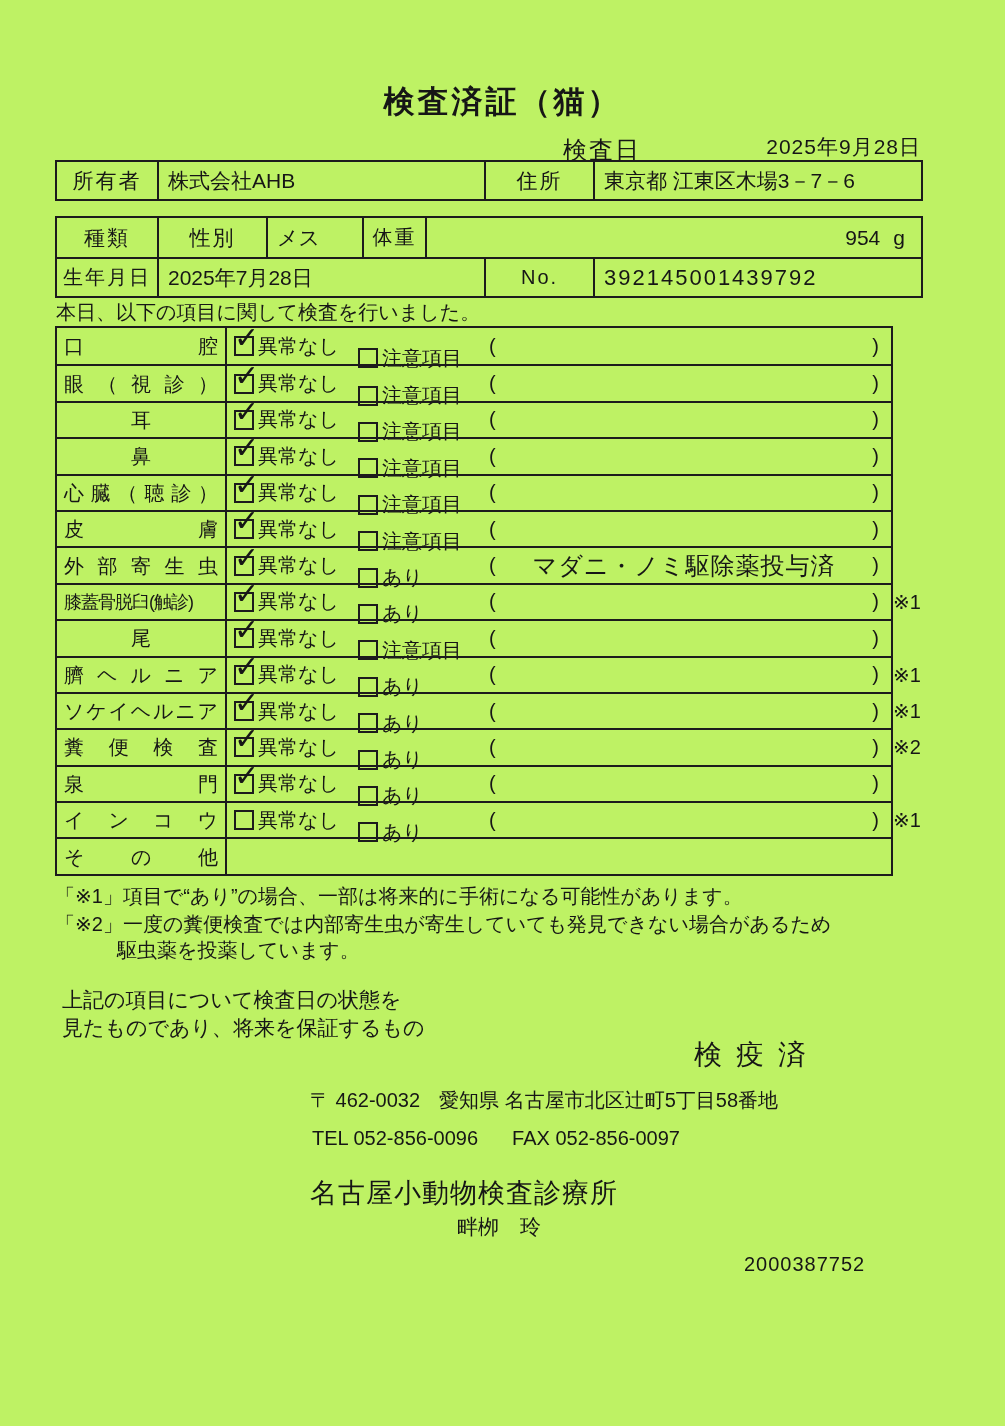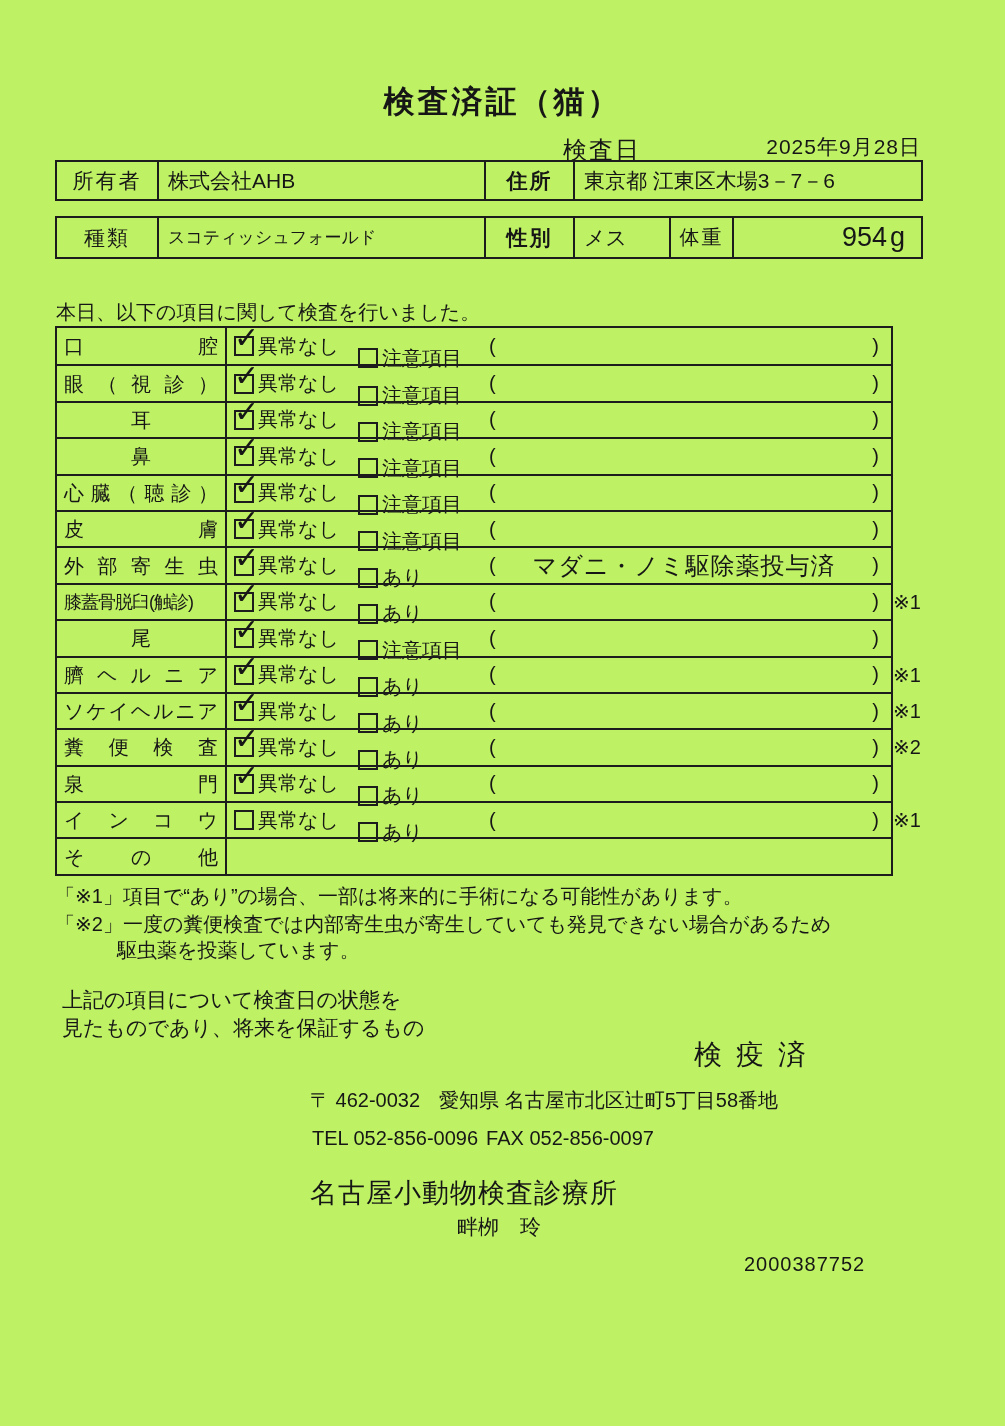--- a/index.html
+++ b/index.html
@@ -14,27 +14,27 @@
 
   .box-table{position:absolute;left:55px;width:868px;border:2px solid #1c1c1c;box-sizing:border-box;}
   .t1{top:160px;}
   .t2{top:216px;}
   .trow{display:flex;height:39px;box-sizing:border-box;}
   .t1 .trow{height:37px;}
   .trow + .trow{border-top:2px solid #1c1c1c;}
   .cell{box-sizing:border-box;display:flex;align-items:center;font-size:21px;overflow:hidden;}
   .cell + .cell{border-left:2px solid #1c1c1c;}
   .cell.hd{justify-content:center;letter-spacing:2px;}
-  .w100{width:100px;}.w327{width:327px;padding-left:9px;}.w89{width:89px;font-weight:bold;}
+  .w100{width:100px;}.w327{width:327px;padding-left:9px;}.w89{width:109px;}
   .flexc{flex:1;padding-left:9px;}
   .species{font-size:17px;letter-spacing:0;}
   .w96{width:96px;padding-left:9px;}
   .w63{width:63px;font-size:20px;letter-spacing:0;}
   .weight-cell{flex:1;display:flex;align-items:center;justify-content:flex-end;
-               padding-right:16px;gap:3px;font-size:27px;padding-left:40px;}
+               padding-right:16px;gap:13px;font-size:21px;padding-left:40px;}
   .no-label{letter-spacing:0;font-size:20px;}
   .no-value{font-size:22px;letter-spacing:2px;}
 
   .intro{position:absolute;left:56px;top:299px;font-size:20px;}
 
   .itable{position:absolute;left:55px;top:326px;width:838px;border:2px solid #1c1c1c;box-sizing:border-box;}
   .irow{display:flex;height:36.4px;position:relative;box-sizing:border-box;}
   .irow + .irow{border-top:2px solid #1c1c1c;}
   .lcell{width:170px;border-right:2px solid #1c1c1c;box-sizing:border-box;
          display:flex;align-items:center;padding:0 7px;}
@@ -57,21 +57,21 @@
   .fn{position:absolute;font-size:20px;}
   .fn1{left:55px;top:883px;}
   .fn2a{left:55px;top:911px;}
   .fn2b{left:117px;top:937px;}
 
   .disclaimer{position:absolute;left:62px;top:986px;font-size:21px;line-height:28px;font-weight:500;}
 
   .stamp{position:absolute;left:694px;top:1036px;font-size:28px;letter-spacing:14px;font-weight:500;}
 
   .addr-line{position:absolute;left:310px;top:1087px;font-size:20px;display:flex;gap:19px;white-space:nowrap;}
-  .tel-line{position:absolute;left:312px;top:1127px;font-size:20px;display:flex;gap:8px;white-space:nowrap;}
+  .tel-line{position:absolute;left:312px;top:1127px;font-size:20px;display:flex;gap:34px;white-space:nowrap;}
   .clinic-name{position:absolute;left:310px;top:1175px;font-size:27px;letter-spacing:1px;}
   .vet-name{position:absolute;left:457px;top:1213px;font-size:21px;}
   .doc-number{position:absolute;left:744px;top:1253px;font-size:20px;letter-spacing:1px;}
 </style>
 </head>
 <body>
 
 <div class="page">
 
   <div class="title">検査済証（猫）</div>
@@ -84,29 +84,34 @@
       <div class="cell hd w100">所有者</div>
       <div class="cell w327">株式会社AHB</div>
       <div class="cell hd w89">住所</div>
       <div class="cell flexc">東京都 江東区木場3－7－6</div>
     </div>
   </div>
 
   <div class="box-table t2">
     <div class="trow">
       <div class="cell hd w100">種類</div>
-      <div class="cell w327 species">スコティッシュフォールド</div>
       <div class="cell hd w89">性別</div>
       <div class="cell w96">メス</div>
       <div class="cell hd w63">体重</div>
       <div class="cell weight-cell">
         <span>954</span>
         <span>g</span>
       </div>
     </div>
+    <div class="trow">
+      <div class="cell hd w100 no-label">生年月日</div>
+      <div class="cell w327">2025年7月28日</div>
+      <div class="cell hd w89 no-label">No.</div>
+      <div class="cell flexc no-value">392145001439792</div>
+    </div>
   </div>
 
   <div class="intro">本日、以下の項目に関して検査を行いました。</div>
 
   <div class="itable">
       <div class="irow">
         <div class="lcell">
           <span class="lbl justify">口 腔</span>
         </div>
         <div class="ccell">

